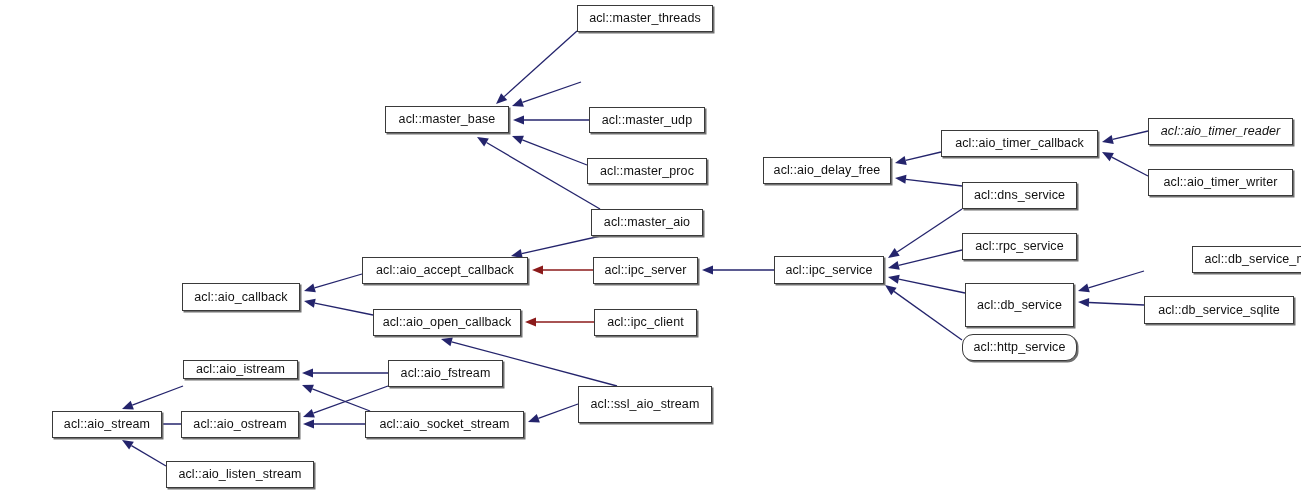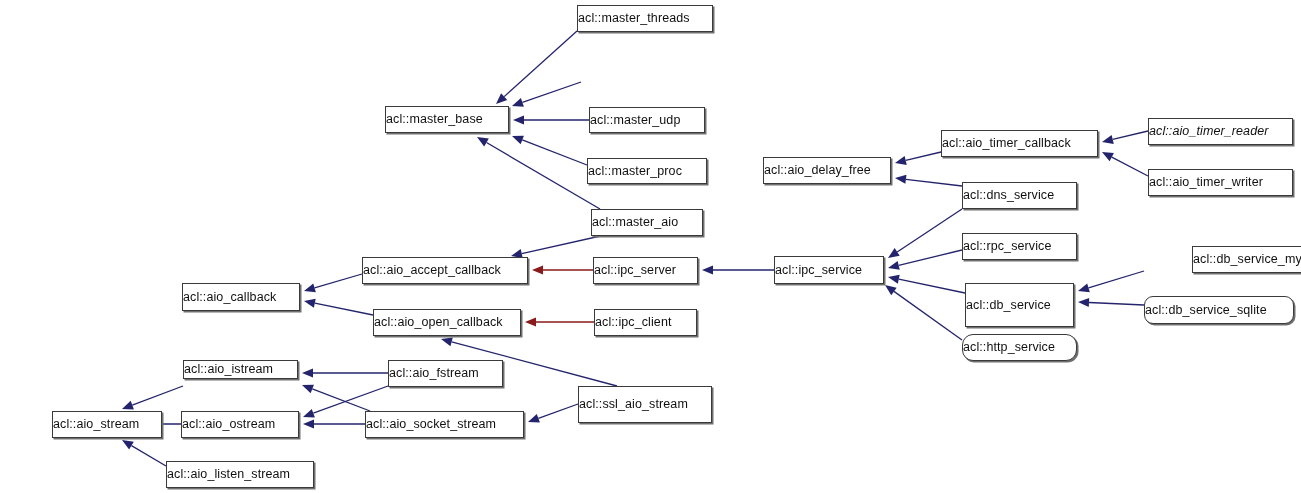--- a/index.html
+++ b/index.html
@@ -25,20 +25,21 @@
     pointer-events: none;
   }
   .node {
     position: absolute;
     box-sizing: border-box;
     background: #ffffff;
     border: 1px solid #3a3a3a;
     box-shadow: 1.5px 1.5px 0 0 #707070;
     display: flex;
     align-items: center;
+    justify-content: center;
     color: #101010;
     font-size: 12.5px;
     line-height: 1;
     letter-spacing: 0.1px;
     white-space: nowrap;
     z-index: 2;
   }
   .node-label {
     display: block;
     transform: translateY(-0.5px);
@@ -202,21 +203,21 @@
     </div>
     <div class="node" style="left: 962px; top: 233px; width: 115px; height: 27px;">
       <span class="node-label">acl::rpc_service</span>
     </div>
     <div class="node" style="left: 965px; top: 283px; width: 109px; height: 44px;">
       <span class="node-label">acl::db_service</span>
     </div>
     <div class="node" style="left: 1192px; top: 246px; width: 150px; height: 27px;">
       <span class="node-label">acl::db_service_mysql</span>
     </div>
-    <div class="node" style="left: 1144px; top: 296px; width: 150px; height: 28px; border-radius: 9px;">
+    <div class="node" style="left: 1144px; top: 296px; width: 150px; height: 28px;">
       <span class="node-label">acl::db_service_sqlite</span>
     </div>
     <div class="node" style="left: 962px; top: 334px; width: 115px; height: 27px; border-radius: 11px;">
       <span class="node-label">acl::http_service</span>
     </div>
     <div class="node" style="left: 774px; top: 256px; width: 110px; height: 28px;">
       <span class="node-label">acl::ipc_service</span>
     </div>
     <div class="node" style="left: 593px; top: 257px; width: 105px; height: 27px;">
       <span class="node-label">acl::ipc_server</span>

